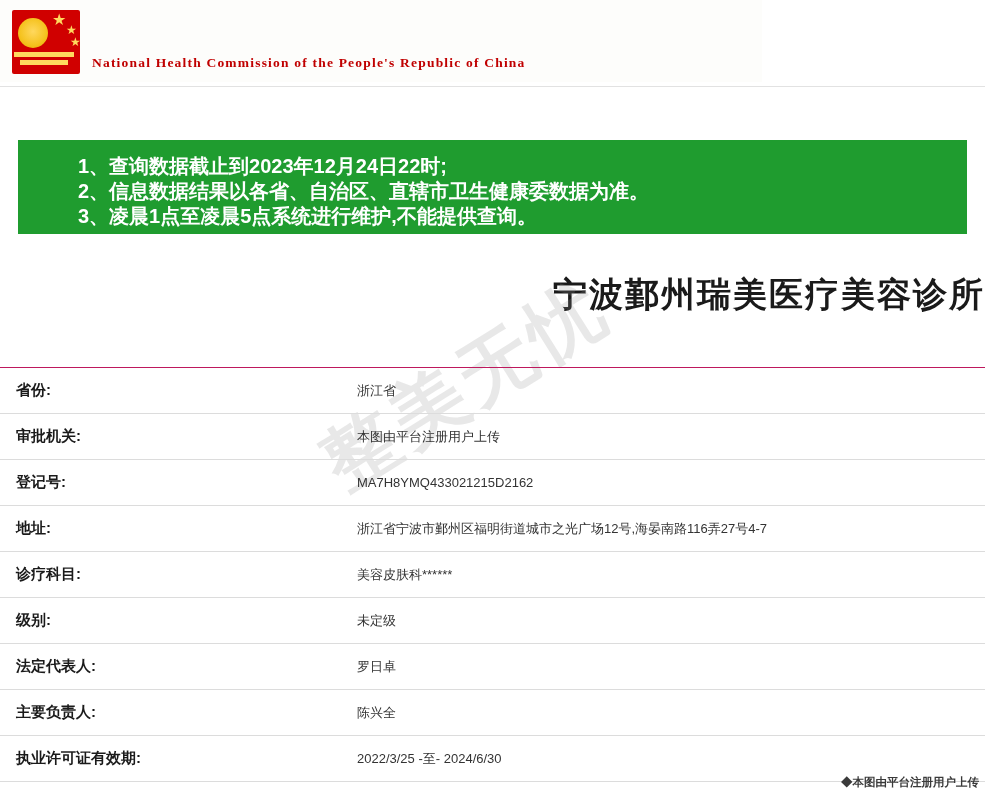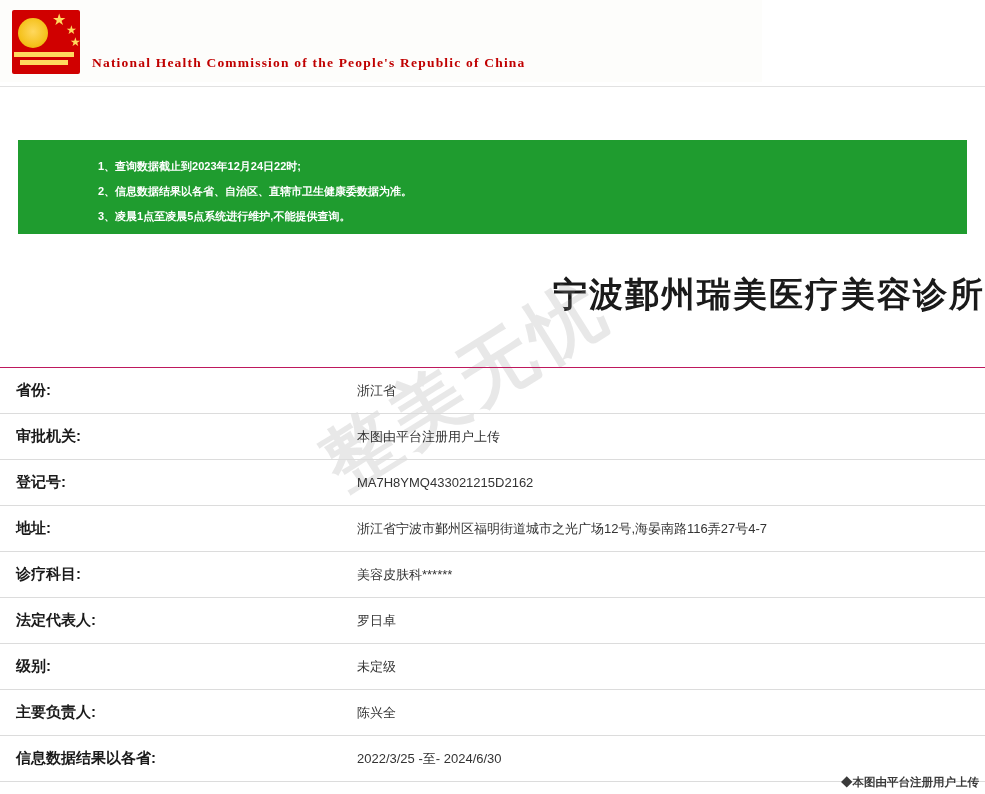--- a/index.html
+++ b/index.html
@@ -102,25 +102,24 @@
     left: 18px;
     top: 140px;
     width: 949px;
     height: 94px;
     background: #1f9c2f;
     color: #ffffff;
     box-sizing: border-box;
     padding: 14px 0 0 60px;
   }
   .notice-line {
-    font-size: 11px;
+    font-size: 20px;
     line-height: 25px;
     font-weight: bold;
     white-space: nowrap;
-    margin-left: 20px;
   }
 
   
   .doc-title {
     position: absolute;
     left: 0;
     top: 272px;
     width: 985px;
     text-align: right;
     font-size: 34px;
@@ -235,31 +234,31 @@
     </tr>
     <tr>
       <td class="label">地址:</td>
       <td class="value">浙江省宁波市鄞州区福明街道城市之光广场12号,海晏南路116弄27号4-7</td>
     </tr>
     <tr>
       <td class="label">诊疗科目:</td>
       <td class="value">美容皮肤科******</td>
     </tr>
     <tr>
+      <td class="label">级别:</td>
+      <td class="value">未定级</td>
+    </tr>
+    <tr>
       <td class="label">法定代表人:</td>
       <td class="value">罗日卓</td>
     </tr>
     <tr>
-      <td class="label">级别:</td>
-      <td class="value">未定级</td>
-    </tr>
-    <tr>
       <td class="label">主要负责人:</td>
       <td class="value">陈兴全</td>
     </tr>
     <tr>
-      <td class="label">信息数据结果以各省:</td>
+      <td class="label">执业许可证有效期:</td>
       <td class="value">2022/3/25 -至- 2024/6/30</td>
     </tr>
   </tbody>
 </table>
 
 <div class="footer-credit">◆本图由平台注册用户上传</div>
 
 </body></html>

